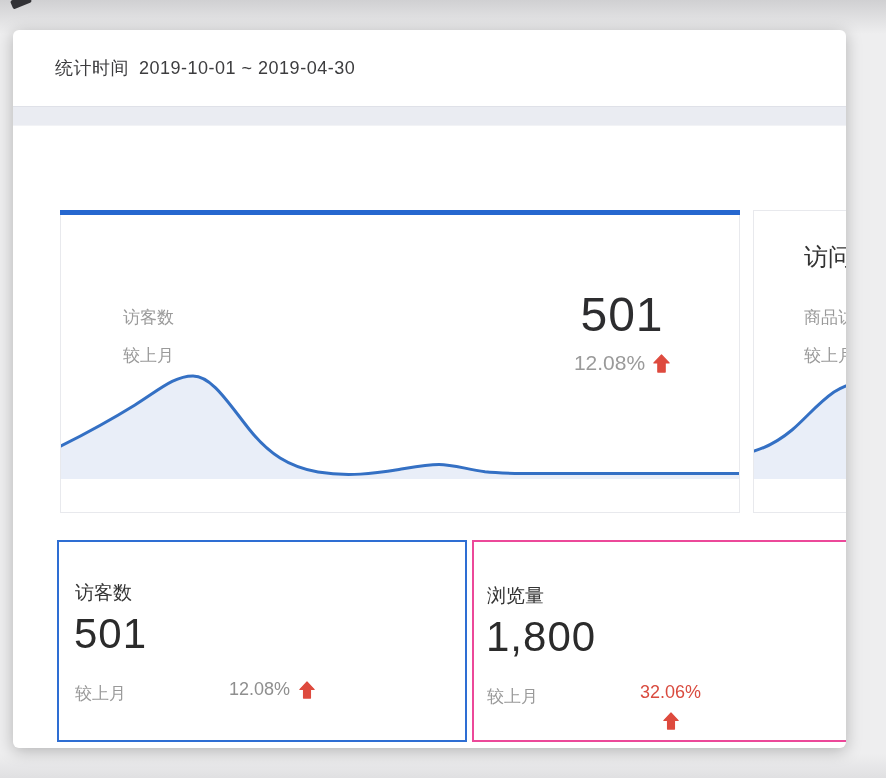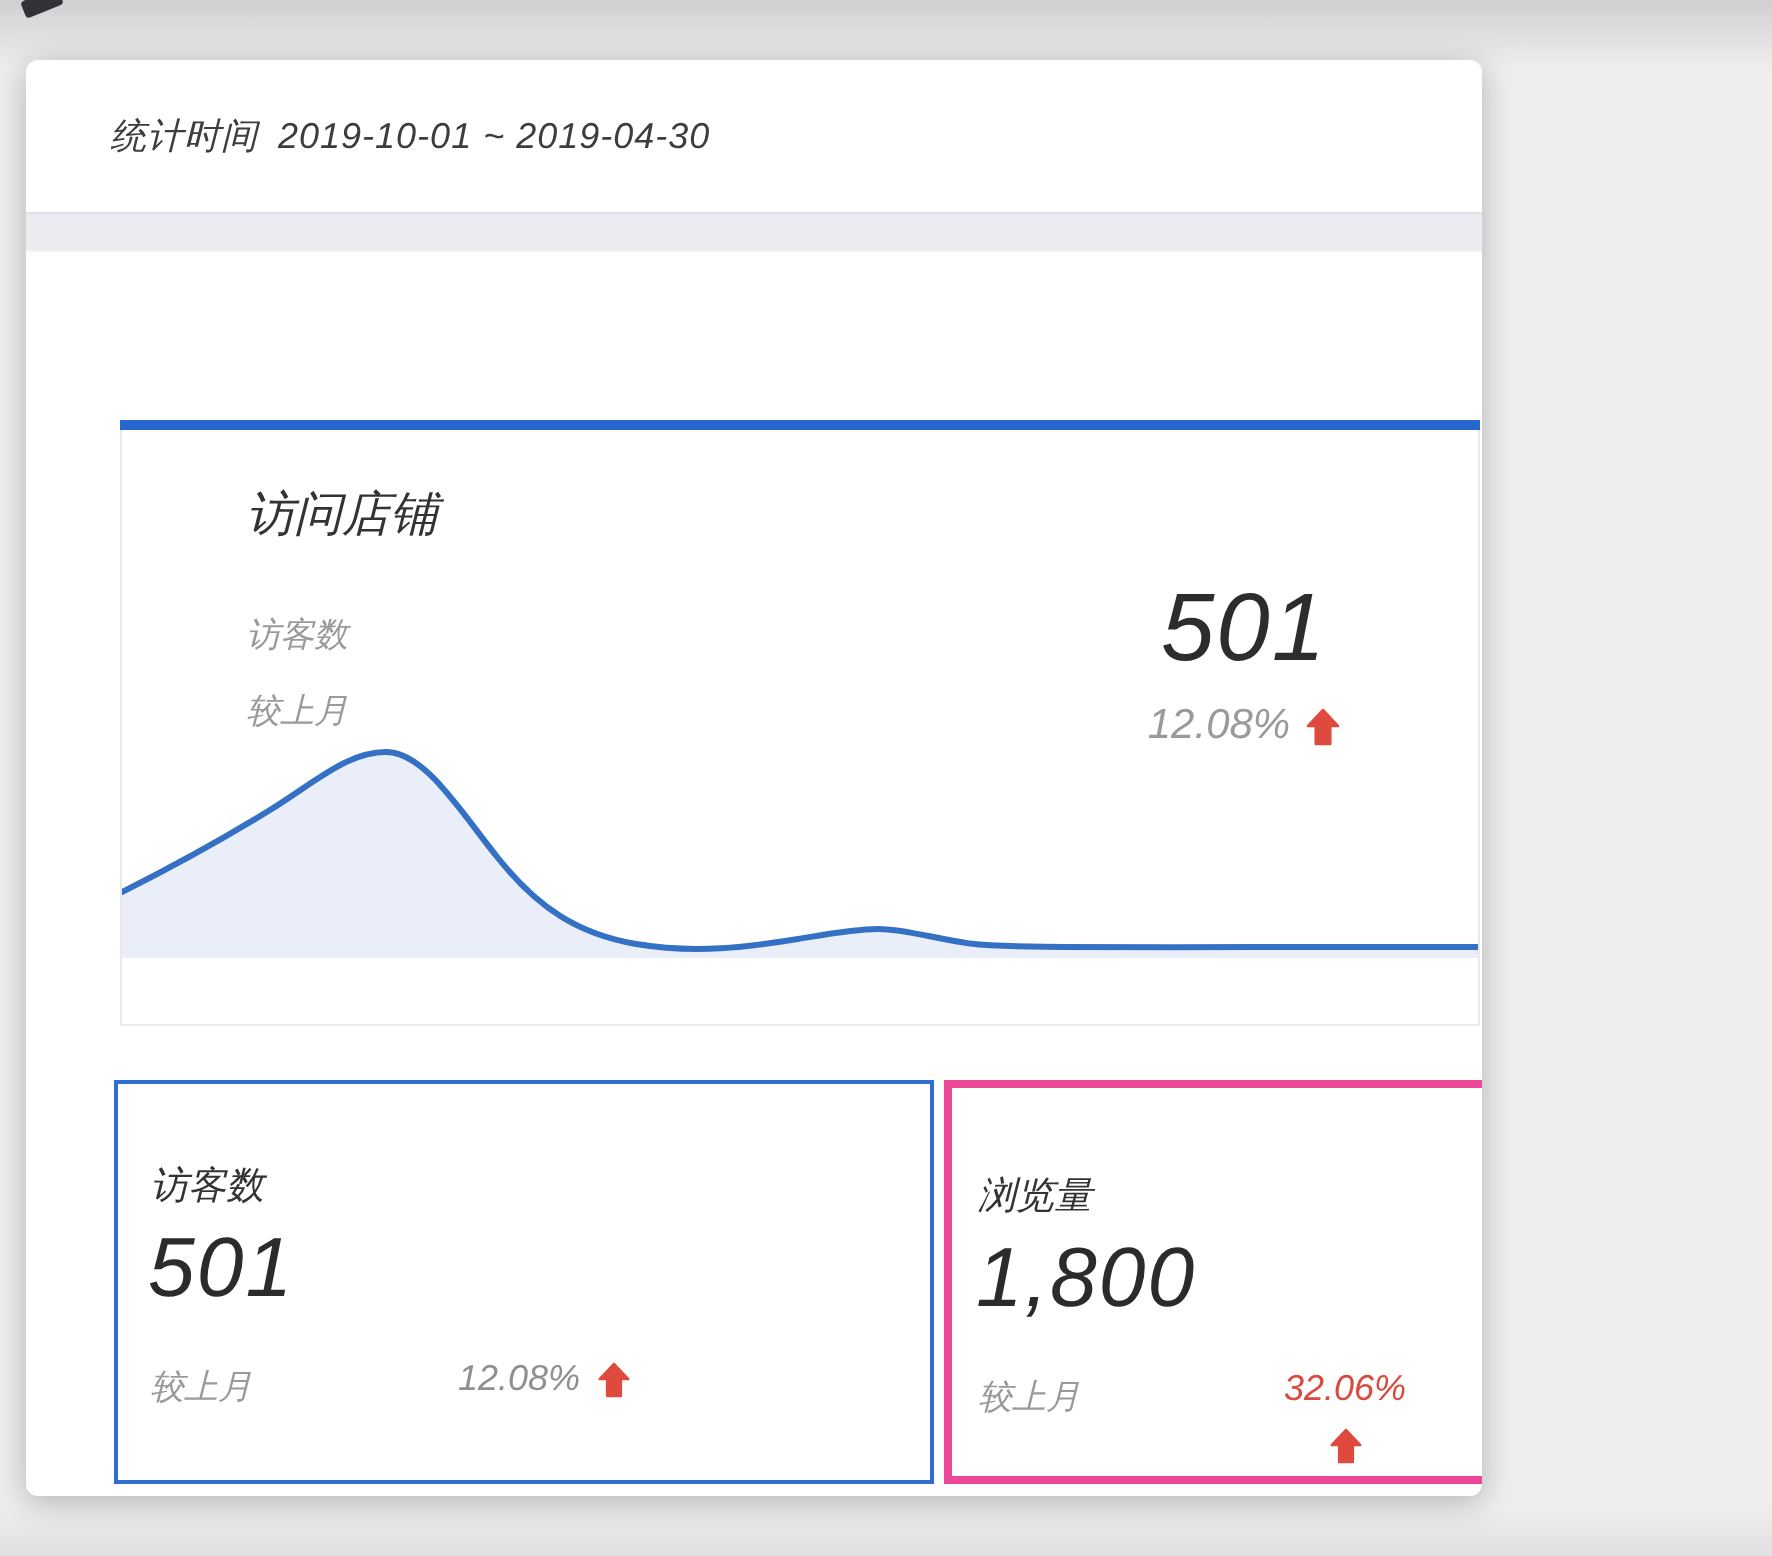--- a/index.html
+++ b/index.html
@@ -16,25 +16,24 @@
   }
   .shadow-bottom {
     position:absolute; left:0; bottom:0; width:886px; height:24px;
     background:linear-gradient(0deg,#e0e0e2 0%, rgba(238,238,239,0) 100%);
   }
   .crop-mark {
     position:absolute; left:11px; top:-3px; width:20px; height:9px;
     background:#323236; transform:rotate(-22deg); border-radius:2px;
   }
   .panel {
-    position:absolute; left:13px; top:30px; width:728px; height:718px;
+    position:absolute; left:13px; top:30px; width:833px; height:718px;
     background:#ffffff; border-radius:6px;
     box-shadow:0 3px 16px rgba(0,0,0,0.25);
     overflow:hidden;
-    font-style:italic;
   }
   .date-row {
     height:76px; display:flex; align-items:center; padding-left:42px;
     font-size:18px; color:#3d3d3f; letter-spacing:0.5px;
   }
   .date-row .lbl { margin-right:10px; }
   .band {
     height:20px; background:#eaecf2;
     border-top:1px solid #dfe1e8; border-bottom:1px solid #f2f3f6;
   }
@@ -69,21 +68,21 @@
   .pct-row {
     margin-top:12px; display:flex; align-items:center; justify-content:center; gap:8px;
     font-size:21px; color:#9a9a9a;
   }
   .sparkline { position:absolute; left:0; bottom:33px; display:block; }
   .stats-row {
     position:absolute; left:44px; top:510px; display:flex; gap:5px;
   }
   .stat-box {
     position:relative; width:410px; height:202px; background:#fff;
-    border:4px solid #ec4899; cursor:pointer;
+    border:2px solid #ec4899; cursor:pointer;
   }
   .stat-box.selected { border:2px solid #2e6ed3; }
   .stat-label { position:absolute; left:16px; top:38px; font-size:19px; color:#333; }
   .stat-value { position:absolute; left:15px; top:68px; font-size:42px; color:#2b2b2b; letter-spacing:1px; }
   .stat-compare { position:absolute; left:16px; top:140px; font-size:17px; color:#9a9a9a; }
   .stat-change {
     position:absolute; left:170px; top:137px; display:flex; align-items:center; gap:9px;
     font-size:18px; color:#8f8f8f;
   }
   .stat-change.red { color:#d94b3f;flex-direction:column; }
@@ -107,21 +106,20 @@
     <span>2019-10-01 ~ 2019-04-30</span>
   </div>
 
   <div class="band"></div>
 
 
   <div class="cards-row">
 
     <div class="chart-card card1">
       <div class="topbar"></div>
-      <div class="card-title">访问店铺</div>
       <div class="metric-label">访客数</div>
       <div class="compare-label">较上月</div>
       <div class="value-col">
         <div class="big-value">501</div>
         <div class="pct-row">
           <span>12.08%</span>
           <svg class="up-arrow" width="17" height="19" viewBox="0 0 14 16">
             <path d="M7 0.8 L13.4 7.6 L10.1 7.6 L10.1 15.2 L3.9 15.2 L3.9 7.6 L0.6 7.6 Z" fill="#de4a3e" stroke="#de4a3e" stroke-width="1" stroke-linejoin="round"></path>
           </svg>
         </div>

